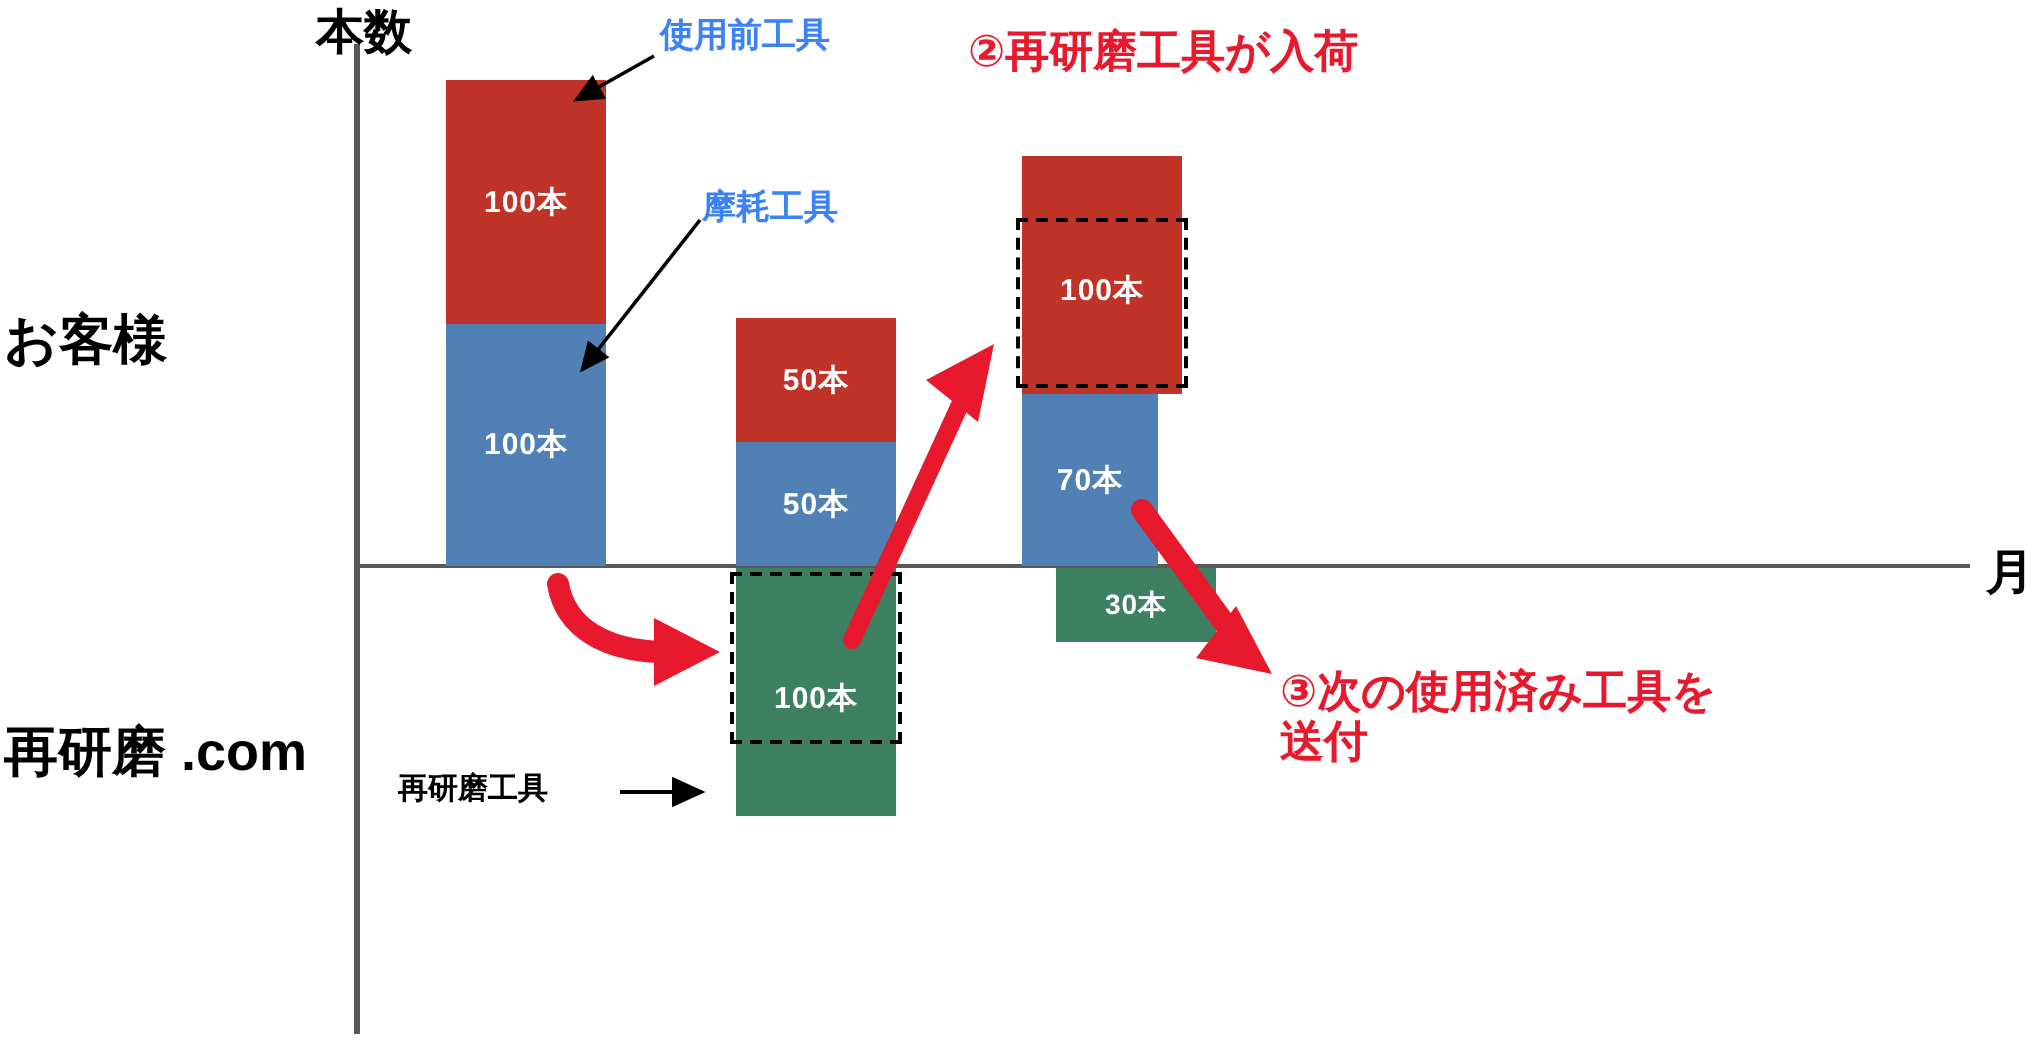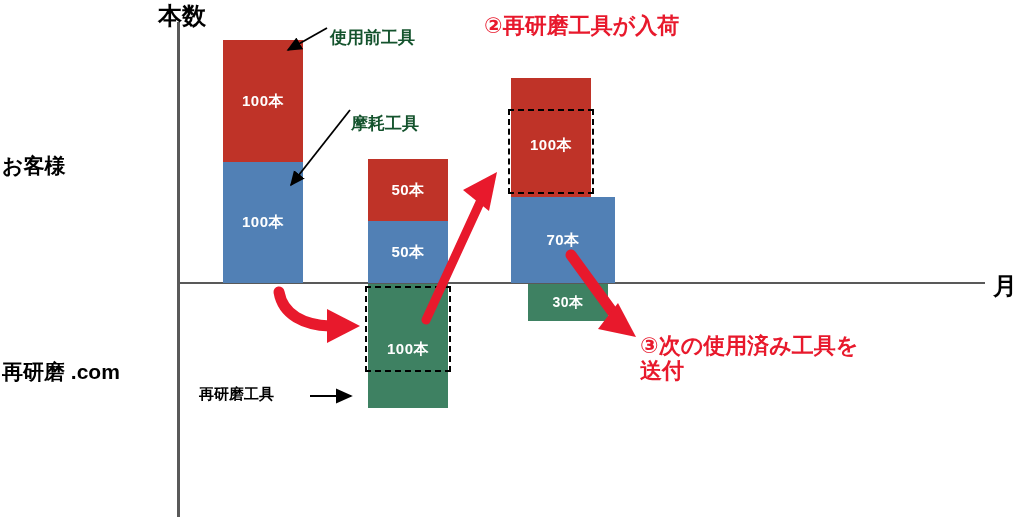--- a/index.html
+++ b/index.html
@@ -42,21 +42,21 @@
     color: #000000;
     white-space: nowrap;
   }
   .axis-label-y { left: 158px; top: 0px; }
   .axis-label-x { left: 993px; top: 270px; }
 
   
   .role-label {
     position: absolute;
     font-weight: bold;
-    font-size: 21px;
+    font-size: 27px;
     color: #000000;
     white-space: nowrap;
   }
   .role-customer { left: 2px; top: 152px; }
   .role-service  { left: 2px; top: 358px; }
 
   
   .seg {
     position: absolute;
     box-sizing: border-box;
@@ -76,23 +76,22 @@
     box-sizing: border-box;
     border: 2px dashed #000000;
     background: transparent;
   }
 
   
   .ann {
     position: absolute;
     font-size: 17px;
     font-weight: bold;
-    color: #14532d;
-    white-space: nowrap;
-    margin-top: 20px;
+    color: #3b82f6;
+    white-space: nowrap;
   }
   .ann-small {
     position: absolute;
     font-size: 15px;
     font-weight: bold;
     color: #000000;
     white-space: nowrap;
   }
 
   
@@ -144,21 +143,21 @@
     <span class="seg-label">50本</span>
   </div>
   <div class="seg" style="left:368px; top:284px; width:80px; height:124px; background:#3e8162; align-items:flex-start; padding-top:56px;">
     <span class="seg-label">100本</span>
   </div>
   <div class="dash-box" style="left:365px; top:286px; width:86px; height:86px;"></div>
 
   <div class="seg" style="left:511px; top:78px; width:80px; height:119px; background:#bf3328; align-items:flex-start; padding-top:58px;">
     <span class="seg-label">100本</span>
   </div>
-  <div class="seg" style="left:511px; top:197px; width:104px; height:86px; background:#5180b5;">
+  <div class="seg" style="left:511px; top:197px; width:68px; height:86px; background:#5180b5;">
     <span class="seg-label">70本</span>
   </div>
   <div class="seg" style="left:511px; top:284px; width:80px; height:37px; background:#3e8162; font-size:14px;margin-left:17px;">
     <span class="seg-label">30本</span>
   </div>
   <div class="dash-box" style="left:508px; top:109px; width:86px; height:85px;"></div>
 
   <div class="ann" style="left:330px; top:6px;">使用前工具</div>
   <div class="ann" style="left:351px; top:92px;">摩耗工具</div>
   <div class="ann-small" style="left:199px; top:385px;">再研磨工具</div>

